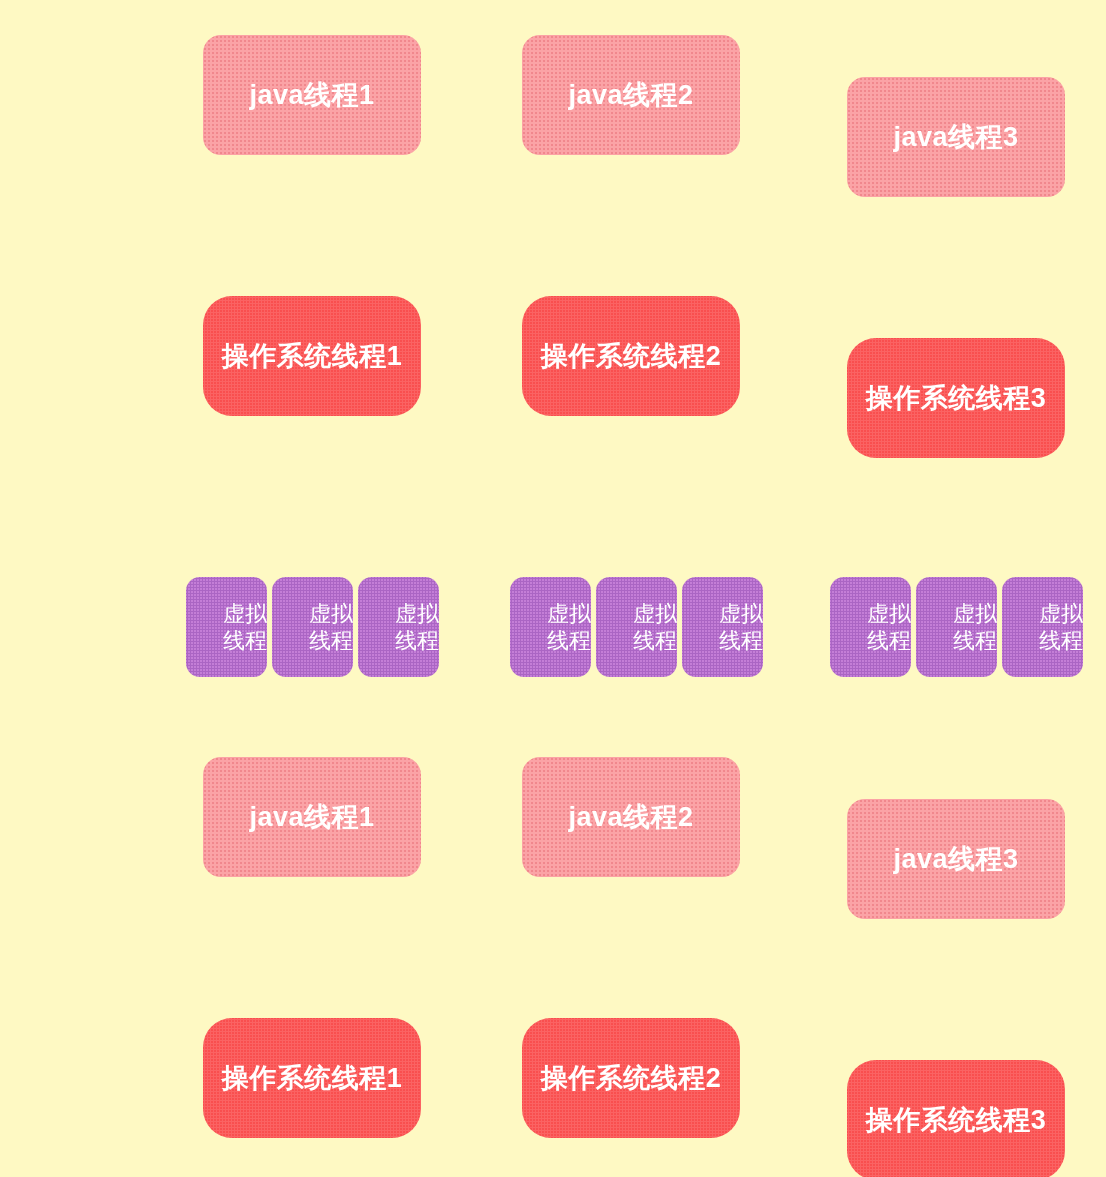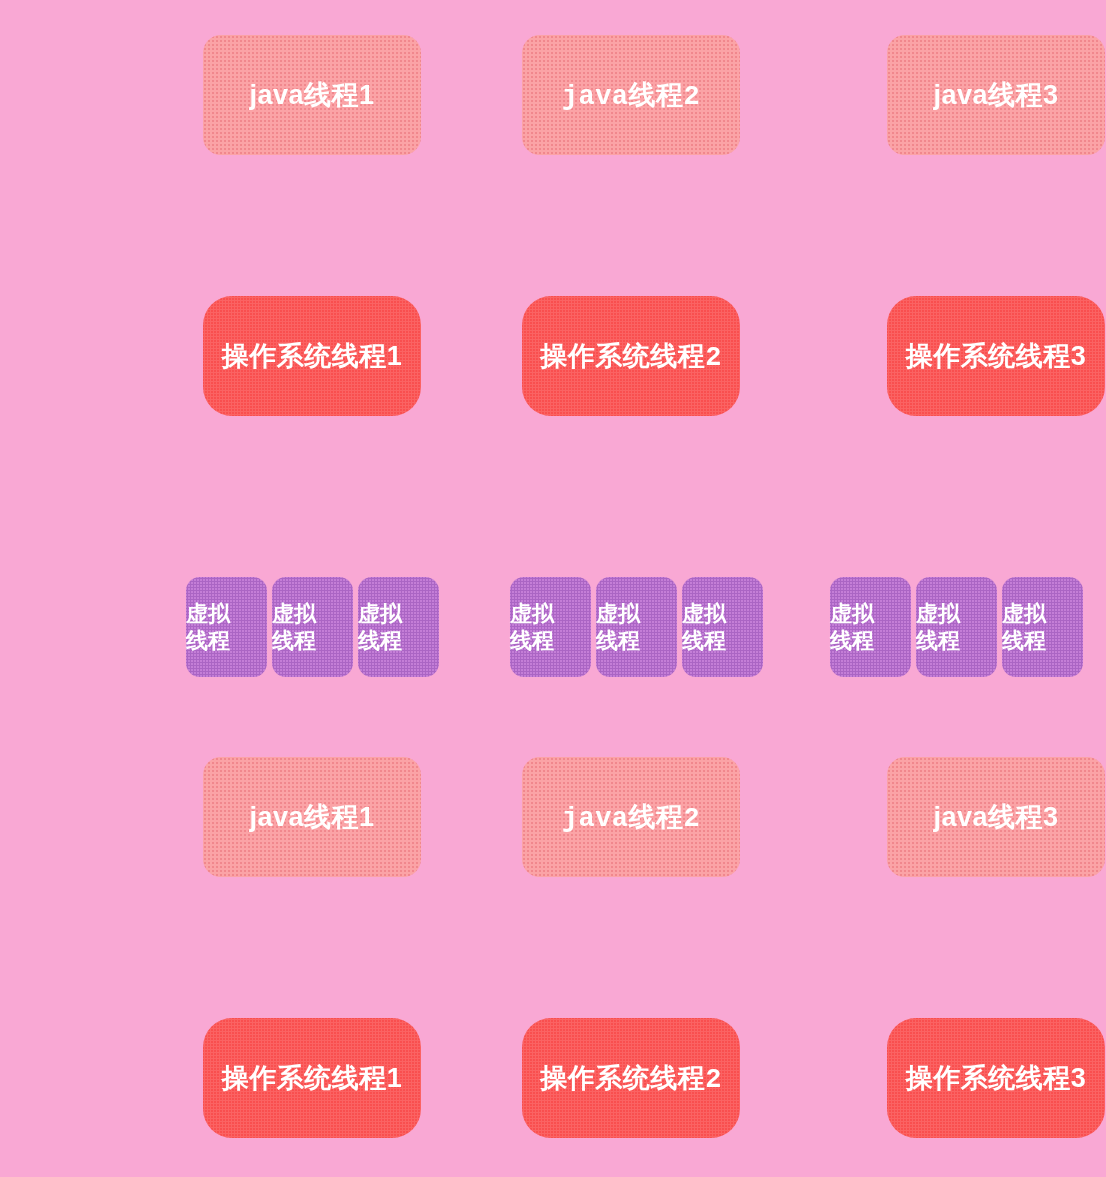--- a/index.html
+++ b/index.html
@@ -8,21 +8,21 @@
     background: #000000;
     width: 1106px;
     height: 1177px;
     overflow: hidden;
     font-family: "Liberation Sans", "DejaVu Sans", sans-serif;
   }
   .canvas {
     position: relative;
     width: 1106px;
     height: 1177px;
-    background: #f9a8d4;
+    background: #fef9c3;
   }
   .box {
     position: absolute;
     width: 218px;
     height: 120px;
     border-radius: 18px;
     display: flex;
     align-items: center;
     justify-content: center;
     color: #ffffff;
@@ -51,32 +51,32 @@
     gap: 5px;
   }
   .vbox {
     flex: 1 1 0;
     background-color: #c47ed7;
     background-image: radial-gradient(rgba(150, 80, 180, 0.55) 1px, rgba(0,0,0,0) 1.3px);
     background-size: 3px 3px;
     border-radius: 14px;
     display: flex;
     align-items: center;
-    justify-content: flex-start;
+    justify-content: flex-end;
     color: #ffffff;
     font-size: 22px;
-    font-weight: bold;
+    font-weight: normal;
     line-height: 27px;
     white-space: pre-line;
     text-align: center;
   }
   
   .c1 { left: 203px; }
-  .c2 { left: 522px; font-family: Liberation Mono, monospace; }
-  .c3 { left: 887px; }
+  .c2 { left: 522px; }
+  .c3 { left: 847px; margin-top: 42px; }
   
   .r1 { top: 35px; }
   .r2 { top: 296px; }
   .r4 { top: 757px; }
   .r5 { top: 1018px; }
   
   .g1 { left: 186px; }
   .g2 { left: 510px; }
   .g3 { left: 830px; }
 </style>

